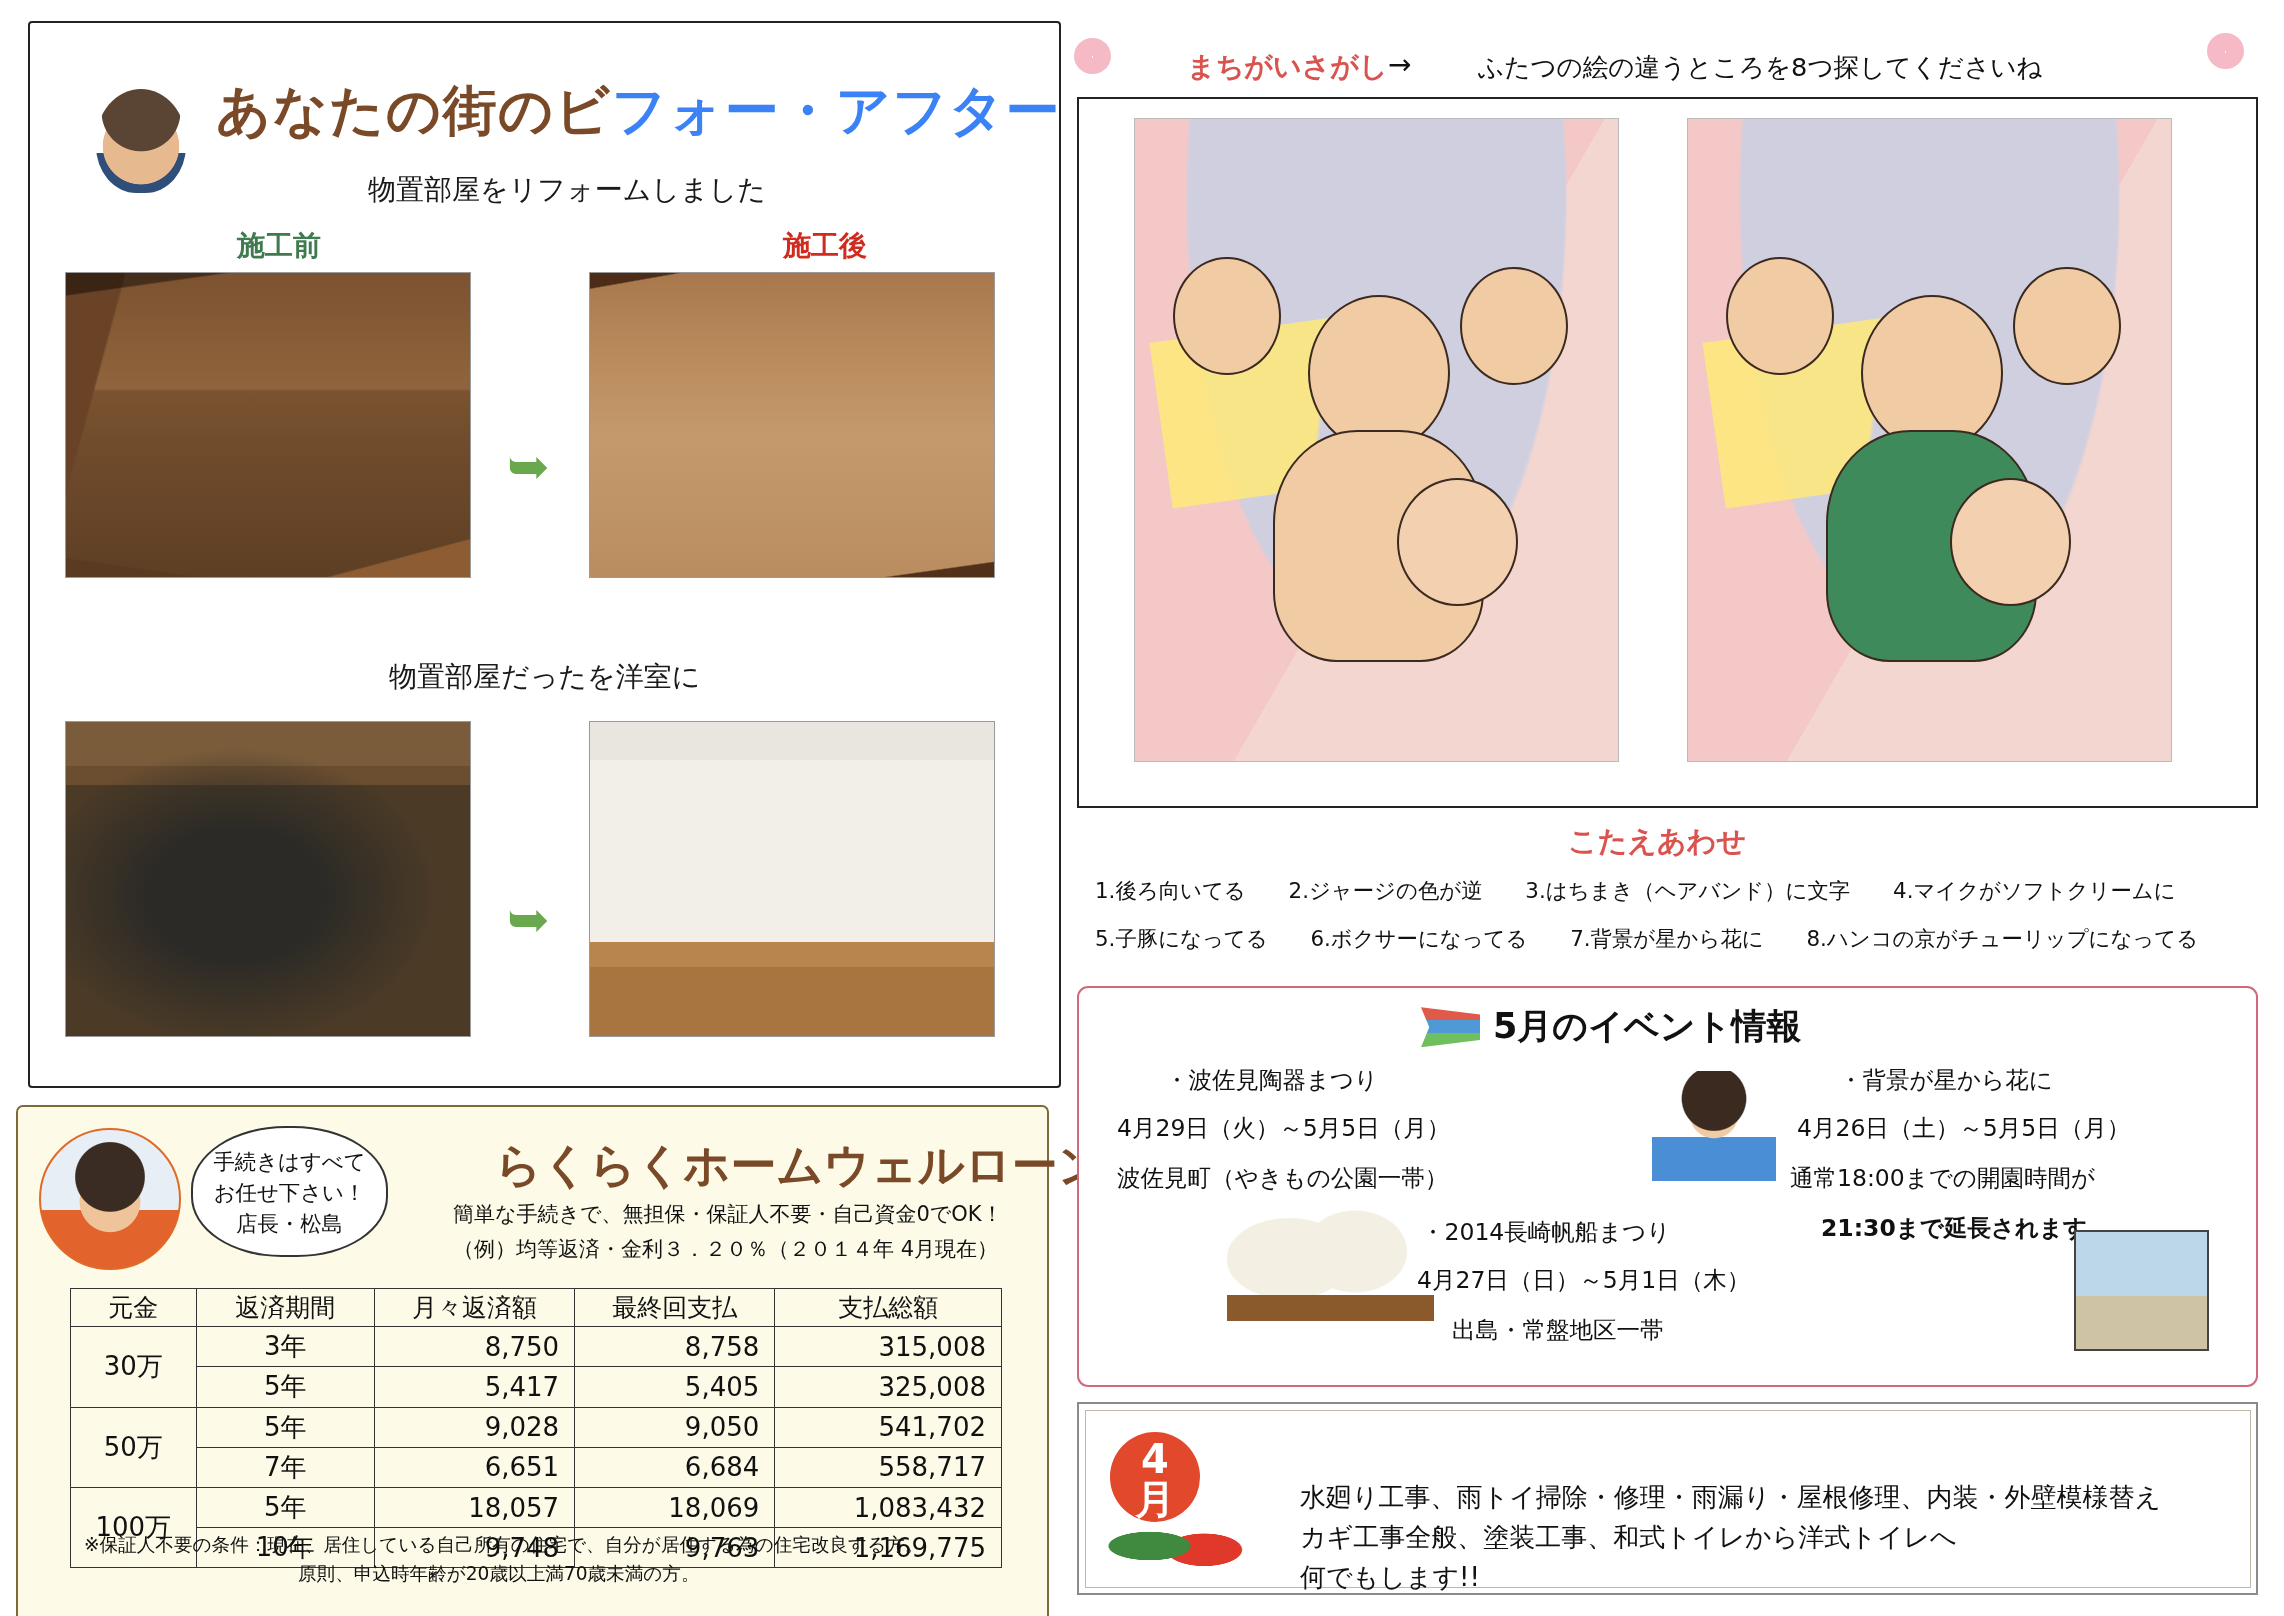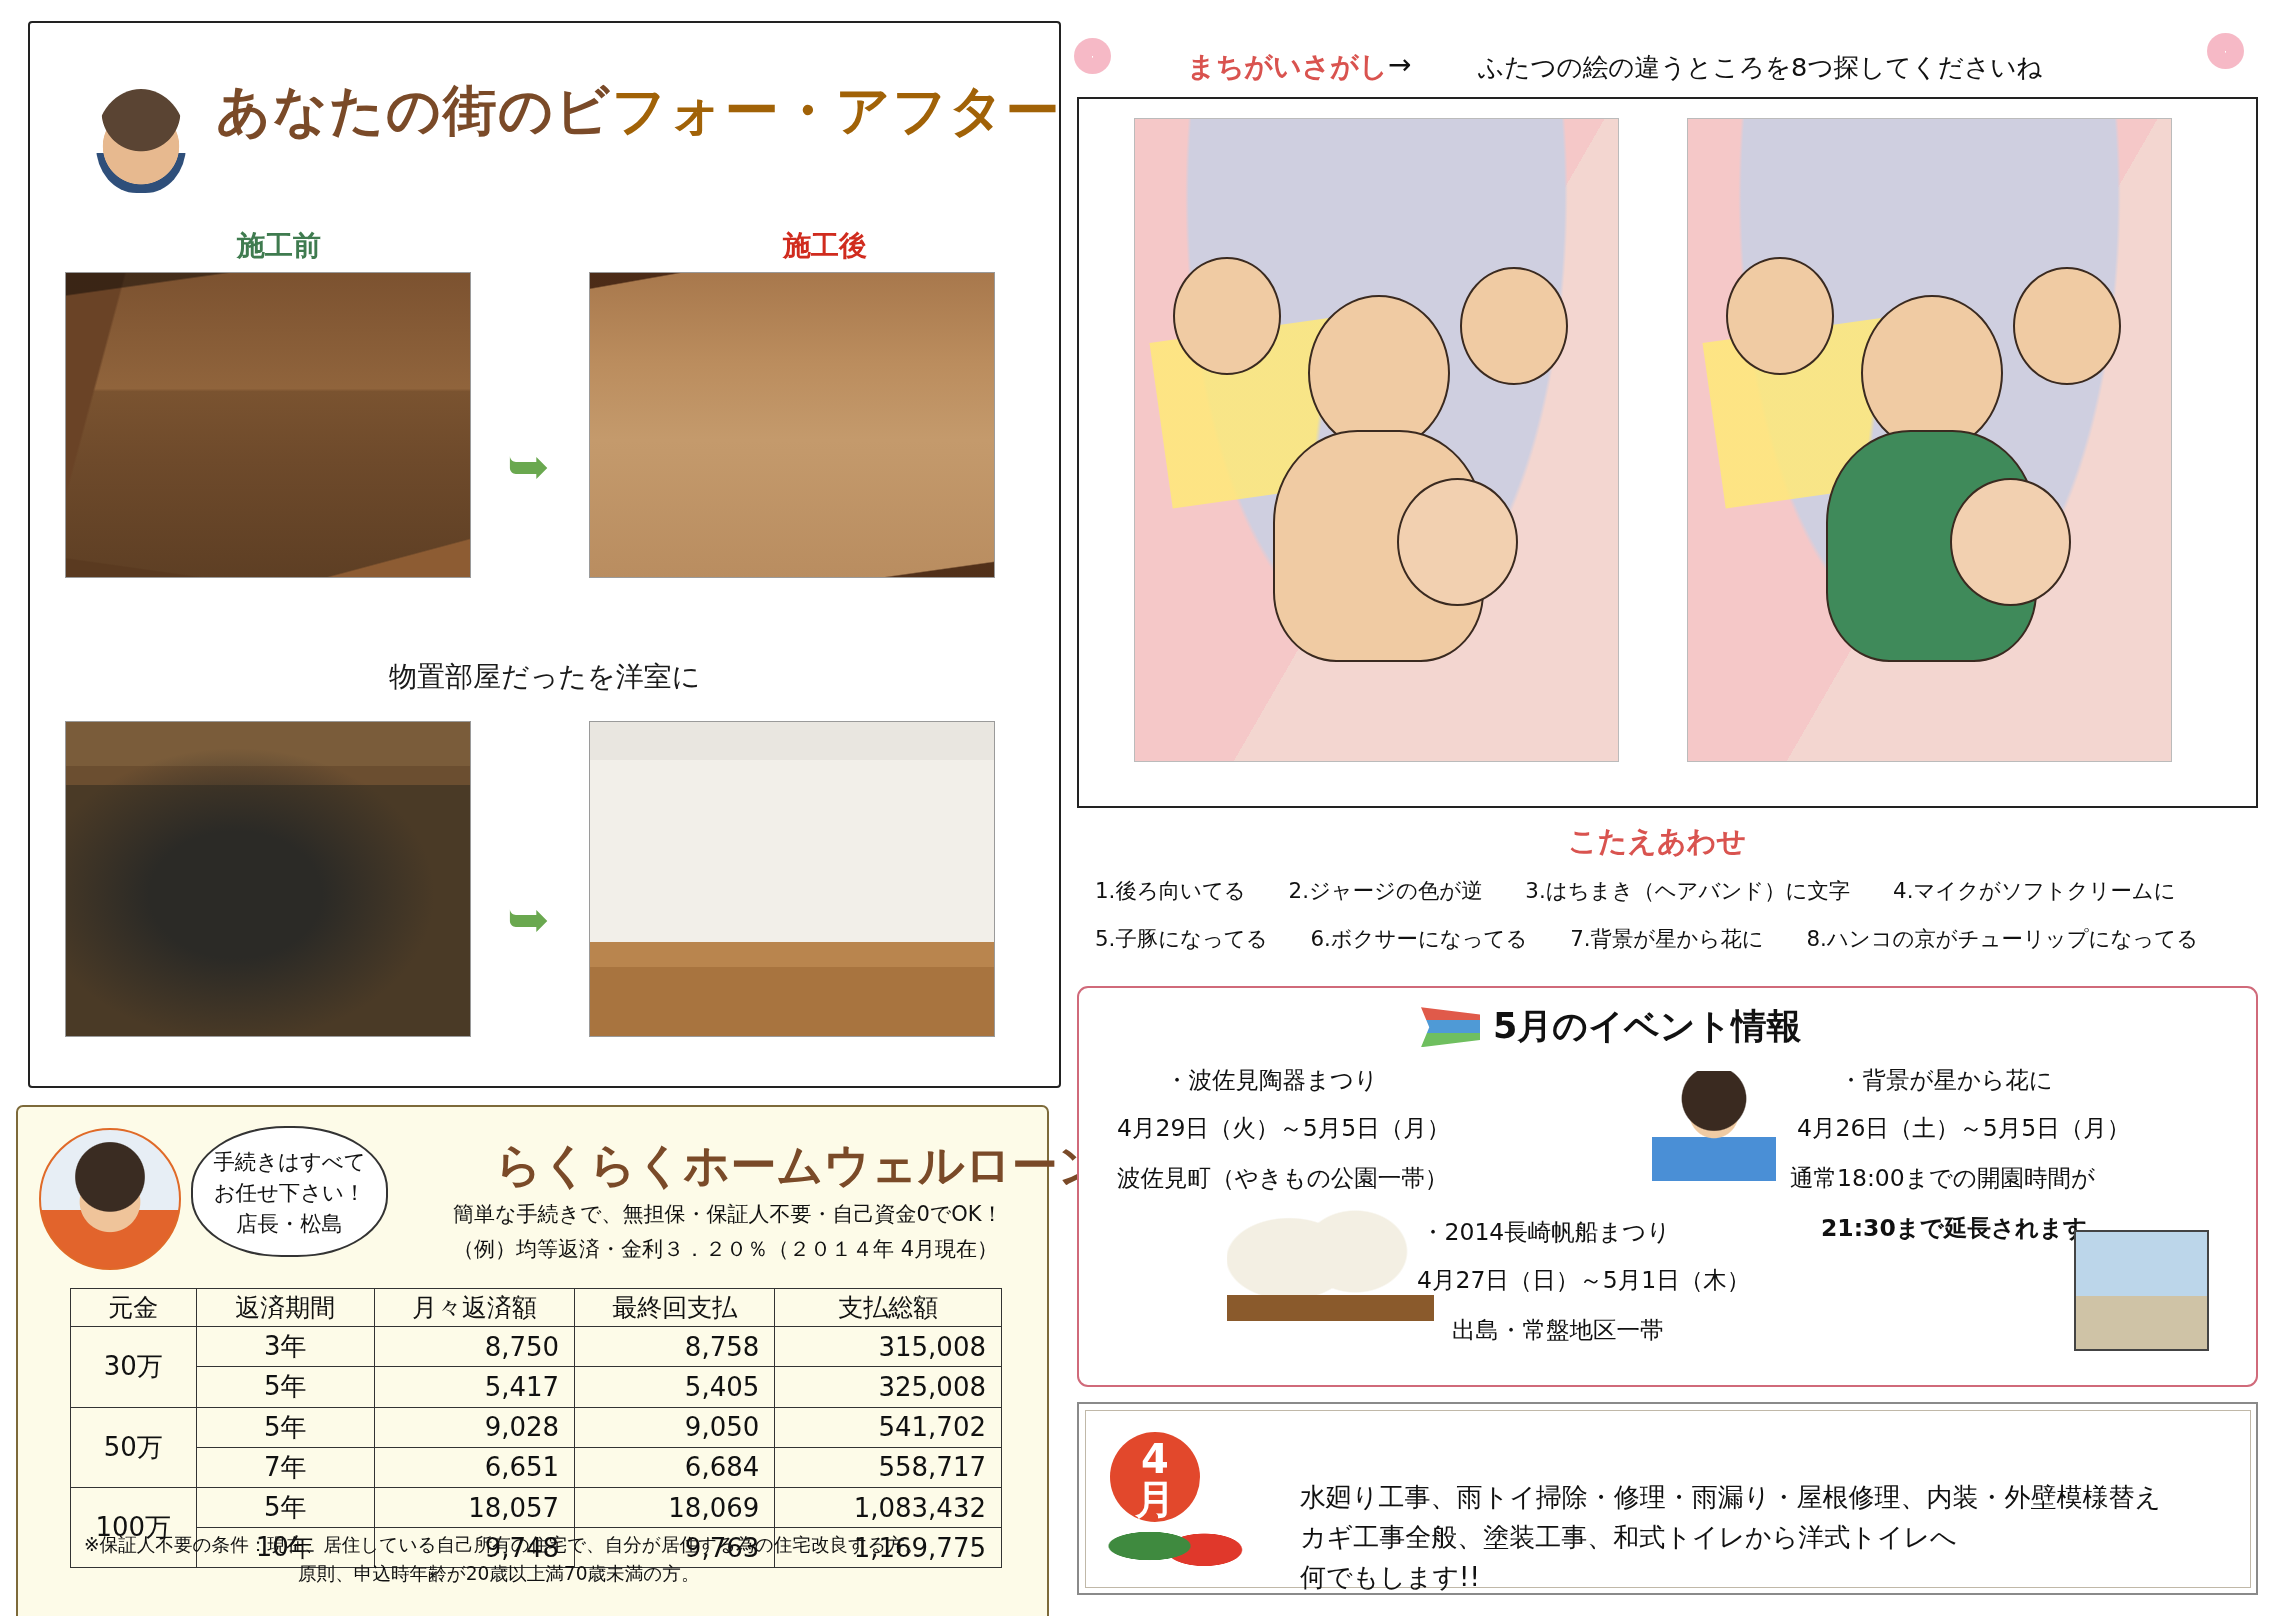--- a/index.html
+++ b/index.html
@@ -23,21 +23,21 @@
   #before-after-panel {
     left: 28px; top: 21px; width: 1033px; height: 1067px;
     border: 2.1px solid #222; border-radius: 4.1px; background: #fff;
   }
   #ba-title {
     position: absolute; left: 186px; top: 52px;
     font-size: 54px; font-weight: bold; color: #7a4a28;
     letter-spacing: 1.4px; white-space: nowrap;
     font-family: "DejaVu Sans", sans-serif;
   }
-  #ba-title .pink { color: #a16207; }
+  #ba-title .pink { color: #3b82f6; }
   #ba-sub {
     position: absolute; left: 338px; top: 148px;
     font-size: 28px; color: #1a1a1a; white-space: nowrap;
   }
   #ba-sub2 {
     position: absolute; left: 359px; top: 635px;
     font-size: 28px; color: #1a1a1a; white-space: nowrap;
   }
   .ba-label-before {
     position: absolute; font-size: 28px; color: #3f7b4f; font-weight: bold;
@@ -236,20 +236,21 @@
   .svc-line { position: absolute; left: 221px; font-size: 26px; color: #111; white-space: nowrap; }
 </style>
 </head>
 <body>
 
 <div class="panel" id="before-after-panel">
   <div id="store-face"></div>
   <div id="ba-title">
     <span>あなたの街のビ</span><span class="pink">フォー・アフター</span>
   </div>
+  <div id="ba-sub">物置部屋をリフォームしました</div>
 
   <div class="ba-label-before" style="left:207px; top:204px;">施工前</div>
   <div class="ba-label-after" style="left:753px; top:204px;">施工後</div>
 
   <div class="photo" id="photo-before-1"></div>
   <div class="arrow-green" style="left:477px; top:414px;">➥</div>
   <div class="photo" id="photo-after-1"></div>
 
   <div id="ba-sub2">物置部屋だったを洋室に</div>
 

